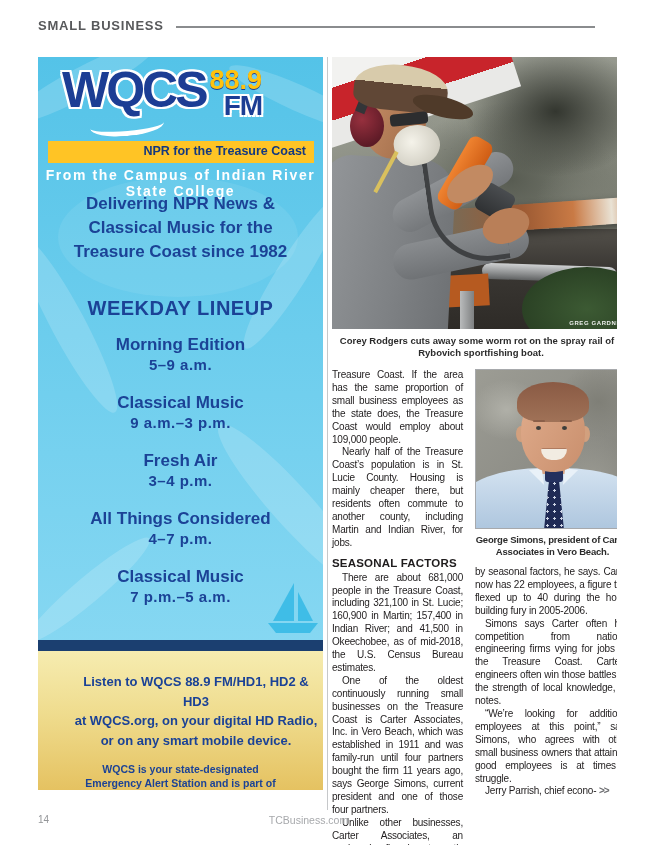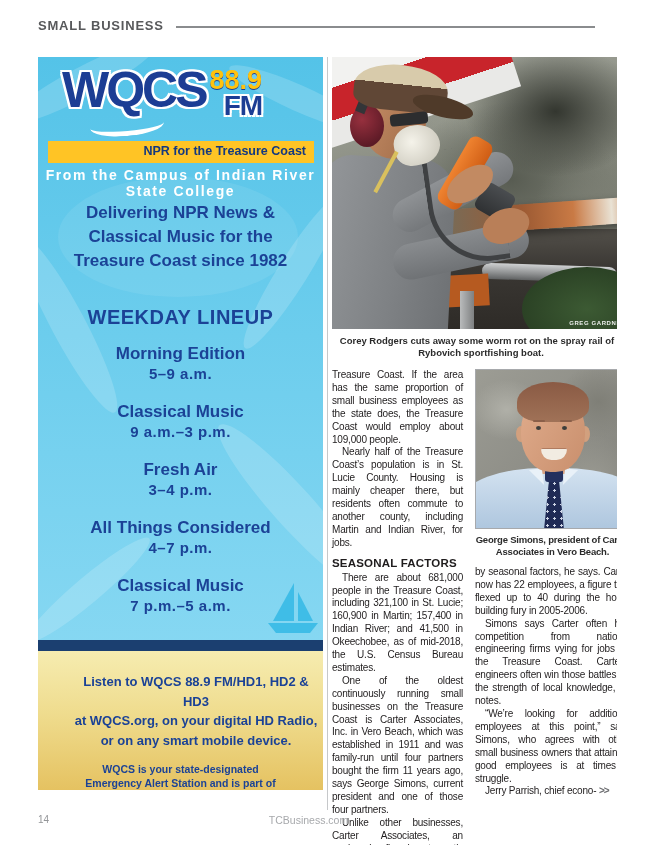--- a/index.html
+++ b/index.html
@@ -34,21 +34,21 @@
     text-shadow:-2px -2px 0 #fff,2px -2px 0 #fff,-2px 2px 0 #fff,2px 2px 0 #fff,0 -2px 0 #fff,0 2px 0 #fff,-2px 0 0 #fff,2px 0 0 #fff;}
   .freq-stack{display:flex;flex-direction:column;margin-left:4px;margin-top:2px;line-height:1;}
   .freq{font-size:27px;font-weight:bold;color:#ffc20e;text-shadow:0 1px 0 #1c3d94;}
   .band{font-size:28px;font-weight:bold;letter-spacing:-1px;color:#1c3d94;margin-top:-2px;align-self:flex-end;
     text-shadow:-2px -2px 0 #fff,2px -2px 0 #fff,-2px 2px 0 #fff,2px 2px 0 #fff;}
   .swoosh{position:absolute;top:58px;left:52px;width:74px;height:16px;border-bottom:5px solid #fff;
     border-radius:50%;transform:rotate(-5deg);z-index:3;}
   .campus{position:absolute;top:110px;left:0;right:0;text-align:center;color:#ffffff;font-weight:bold;
     font-size:14px;letter-spacing:1.6px;}
 
-  .tagline{position:relative;z-index:2;margin-top:16px;text-align:center;font-weight:bold;
+  .tagline{position:relative;z-index:2;margin-top:7px;text-align:center;font-weight:bold;
     font-size:17px;line-height:24px;color:#1b4296;}
   .tagline span{display:block;}
   .lineup-title{position:relative;z-index:2;margin-top:33px;text-align:center;font-weight:bold;
     font-size:20px;letter-spacing:.5px;color:#1b4296;}
   .lineup{position:relative;z-index:2;margin-top:14px;text-align:center;color:#1b4296;}
   .show-entry{margin-bottom:17px;}
   .show-name{font-size:17px;line-height:21px;font-weight:bold;}
   .show-time{font-size:15px;line-height:20px;font-weight:bold;letter-spacing:.5px;}
 
   .sailboat{position:absolute;left:228px;top:520px;width:54px;height:60px;z-index:1;}

